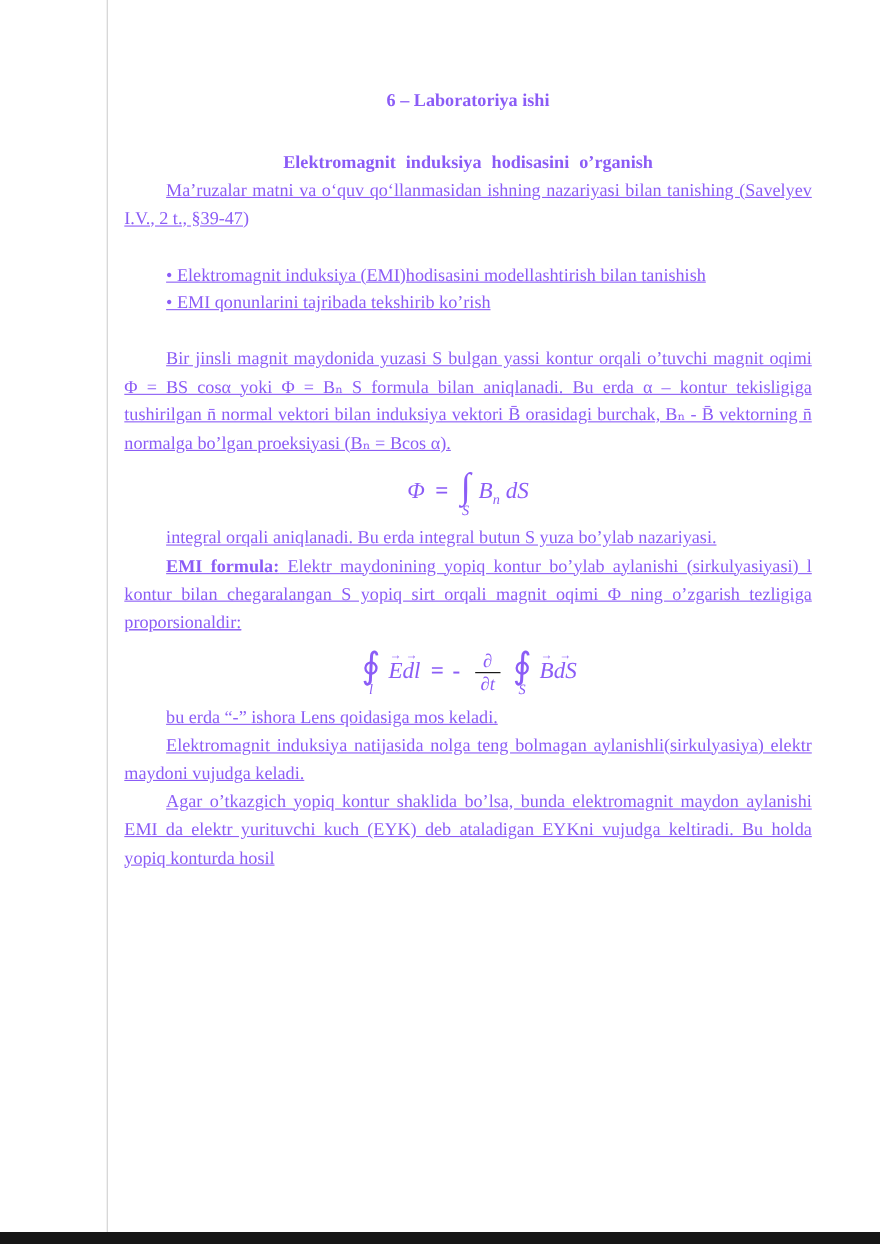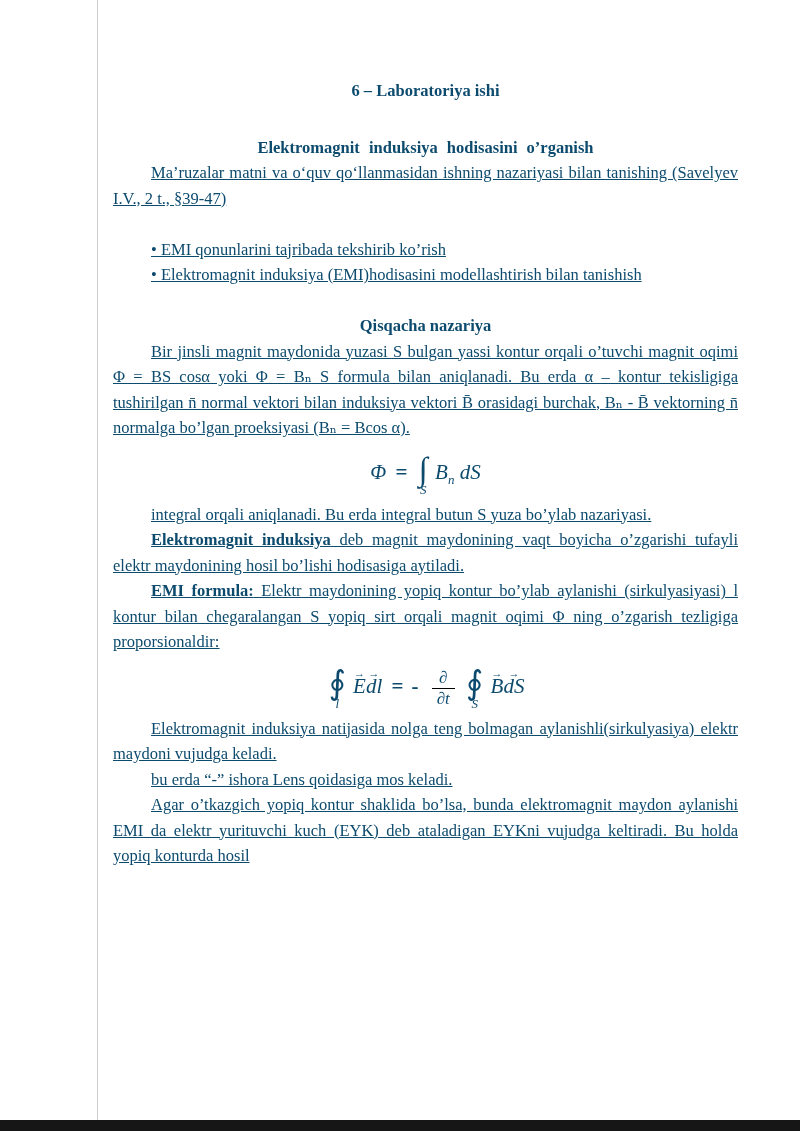--- a/index.html
+++ b/index.html
@@ -6,21 +6,21 @@
   .page {
     position: relative;
     width: 800px;
     height: 1131px;
     background: #ffffff;
     box-sizing: border-box;
     padding: 78px 62px 0 113px;
     font-family: "Liberation Serif", "DejaVu Serif", serif;
     font-size: 16.5px;
     line-height: 25.5px;
-    color: #0c4a6e;
+    color: #8b5cf6;
     overflow: hidden;
   }
   .margin-line {
     position: absolute;
     left: 97px; top: 0; bottom: 11px;
     width: 1px;
     background: #cfcfcf;
   }
   .bottom-bar {
     position: absolute;
@@ -82,44 +82,42 @@
 
 <div class="page">
   <div class="margin-line"></div>
 
   <div class="center">6 – Laboratoriya ishi</div>
   <div class="center subtitle">Elektromagnit induksiya hodisasini o’rganish</div>
   <p>Ma’ruzalar matni va o‘quv qo‘llanmasidan ishning nazariyasi bilan tanishing (Savelyev I.V., 2 t., §39-47)</p>
 
   <div class="spacer"></div>
 
+  <p>• Elektromagnit induksiya (EMI)hodisasini modellashtirish bilan tanishish</p>
   <p>• EMI qonunlarini tajribada tekshirib ko’rish</p>
-  <p>• Elektromagnit induksiya (EMI)hodisasini modellashtirish bilan tanishish</p>
 
   <div class="spacer"></div>
 
-  <div class="center">Qisqacha nazariya</div>
   <p>Bir jinsli magnit maydonida yuzasi S bulgan yassi kontur orqali o’tuvchi magnit oqimi Φ = BS cosα yoki Φ = Bₙ S formula bilan aniqlanadi. Bu erda α – kontur tekisligiga tushirilgan n̄ normal vektori bilan induksiya vektori B̄ orasidagi burchak, Bₙ - B̄ vektorning n̄ normalga bo’lgan proeksiyasi (Bₙ = Bcos α).</p>
 
   <div class="formula-line">
     <span class="f1">
       <span>Φ</span>
       <span class="eq">=</span>
       <span class="int-wrap">
         <span class="int-sign">∫</span>
         <span class="int-sub">S</span>
       </span>
       <span>B</span><sub>n</sub>
       <span>dS</span>
     </span>
   </div>
 
   <p>integral orqali aniqlanadi. Bu erda integral butun S yuza bo’ylab nazariyasi.</p>
 
-  <p><b>Elektromagnit induksiya</b><span> deb magnit maydonining vaqt boyicha o’zgarishi tufayli elektr maydonining hosil bo’lishi hodisasiga aytiladi.</span></p>
 
   <p><b>EMI formula:</b><span> Elektr maydonining yopiq kontur bo’ylab aylanishi (sirkulyasiyasi) l kontur bilan chegaralangan S yopiq sirt orqali magnit oqimi Φ ning o’zgarish tezligiga </span><span class="und">proporsionaldir:</span></p>
 
   <div class="formula-line">
     <span class="f2">
       <span class="int-wrap">
         <span class="int-sign">∮</span>
         <span class="int-sub">l</span>
       </span>
       <span class="vec">E</span><span class="vec">dl</span>
@@ -129,18 +127,18 @@
         <span class="den">∂t</span>
       </span>
       <span class="int-wrap">
         <span class="int-sign">∮</span>
         <span class="int-sub">S</span>
       </span>
       <span class="vec">B</span><span class="vec">dS</span>
     </span>
   </div>
 
+  <p>bu erda “-” ishora Lens qoidasiga mos keladi.</p>
   <p>Elektromagnit induksiya natijasida nolga teng bolmagan aylanishli(sirkulyasiya) elektr maydoni vujudga keladi.</p>
-  <p>bu erda “-” ishora Lens qoidasiga mos keladi.</p>
   <p>Agar o’tkazgich yopiq kontur shaklida bo’lsa, bunda elektromagnit maydon aylanishi EMI da elektr yurituvchi kuch (EYK) deb ataladigan EYKni vujudga keltiradi. Bu holda yopiq konturda hosil</p>
 
   <div class="bottom-bar"></div>
 </div>
 
 </body></html>

